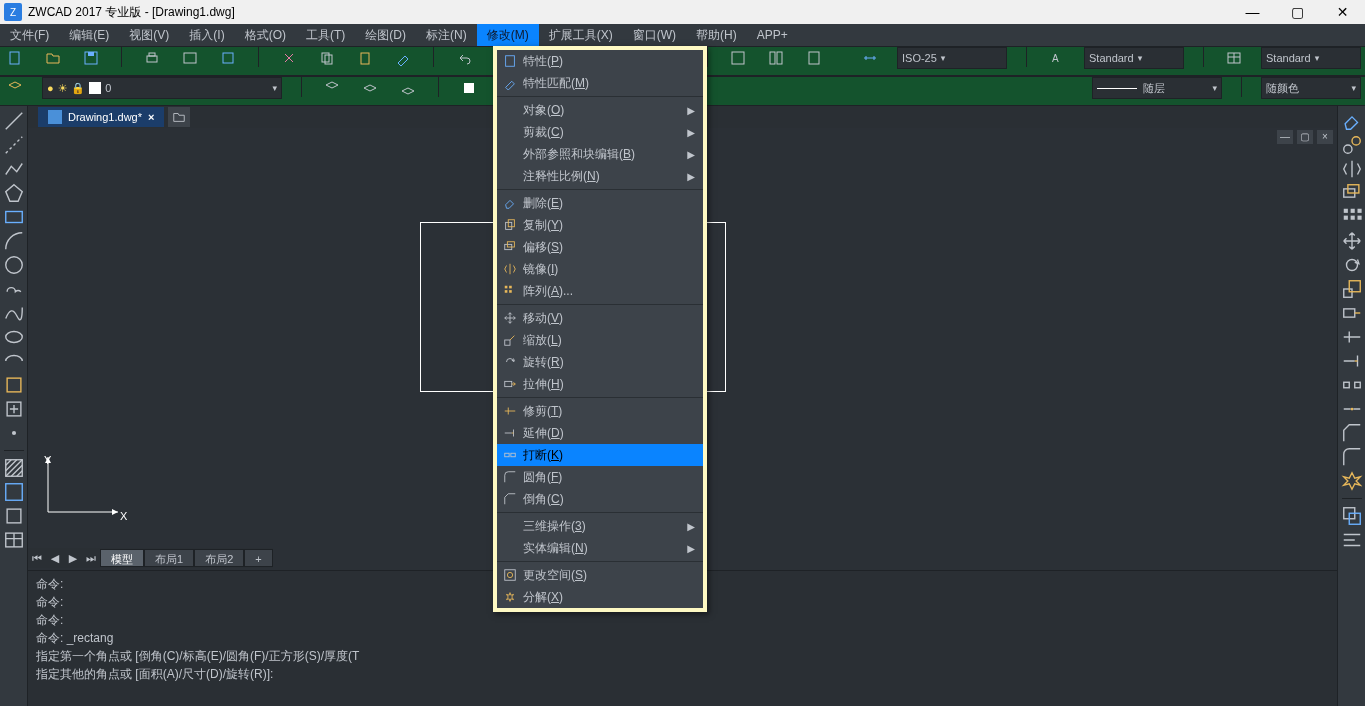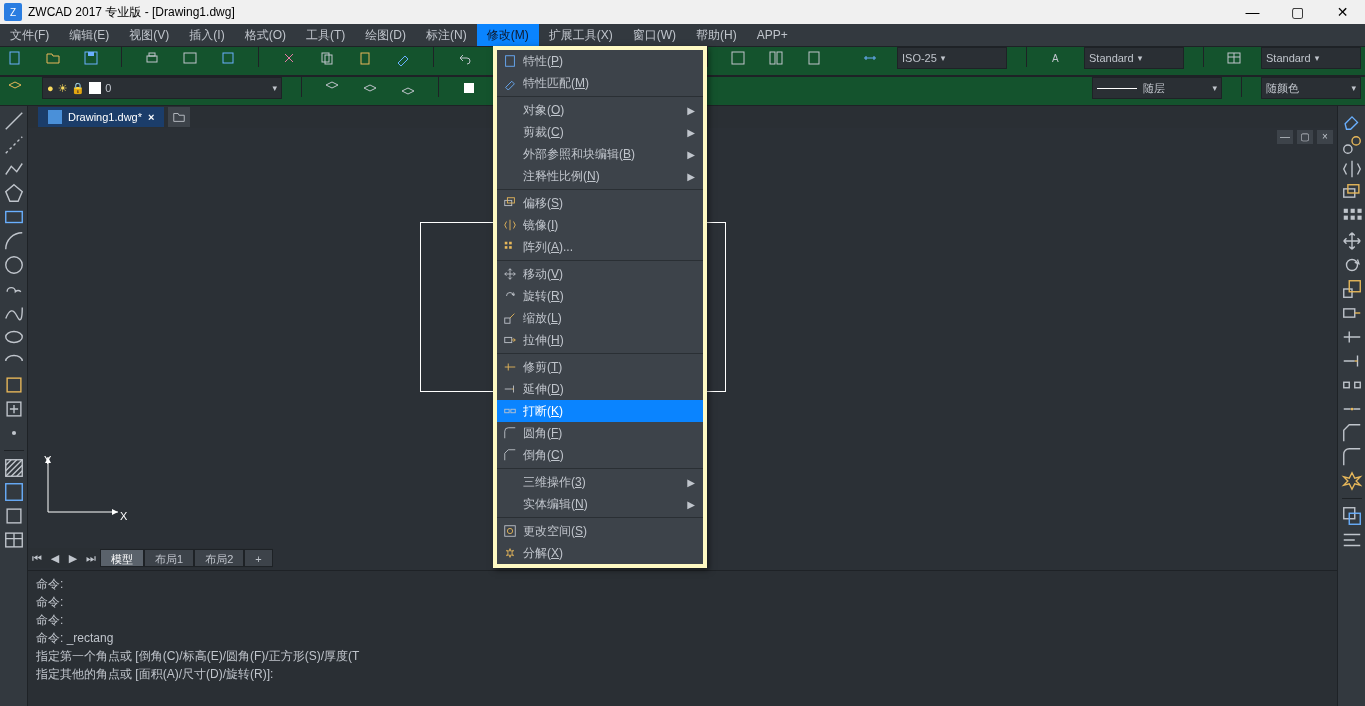--- a/index.html
+++ b/index.html
@@ -35,21 +35,21 @@
 .layout-tabs { position: absolute; left: 0; bottom: 2px; height: 20px; display: flex; align-items: center; font-size: 11px; background: #2a2f34; }
 .layout-tabs .lt { padding: 0 10px; height: 18px; line-height: 18px; background: #3d434a; border: 1px solid #1e2226; cursor: pointer; }
 .layout-tabs .lt.active { background: #5a626b; color: #fff; }
 .layout-tabs .nav { width: 18px; text-align: center; cursor: pointer; }
 .panel-area { position: absolute; right: 4px; top: 2px; display: flex; gap: 4px; }
 .panel-area .pbtn { width: 16px; height: 14px; background: #3d434a; font-size: 10px; text-align: center; line-height: 14px; cursor: pointer; }
 .command-area { height: 160px; background: #2a2f34; border-top: 1px solid #1e2226; padding: 4px 8px; font-size: 12px; color: #c0c5cc; display: flex; flex-direction: column; }
 .command-history { flex: 1; overflow: hidden; line-height: 18px; white-space: pre-wrap; }
 .dropdown-menu { position: absolute; left: 493px; top: 46px; width: 214px; background: #3d434a; border: 4px solid #fef9c3; z-index: 100; font-size: 12px; box-shadow: 2px 2px 6px rgba(0,0,0,0.5); }
 .dropdown-menu .dm-item { display: flex; align-items: center; height: 22px; padding: 0 8px 0 0; cursor: pointer; }
-.dropdown-menu .dm-item.highlighted { background: #0a84ff; color: #ffffff; }
+.dropdown-menu .dm-item.highlighted { background: #0a84ff; color: #000000; }
 .dropdown-menu .dm-icon { width: 26px; display: flex; align-items: center; justify-content: center; }
 .dropdown-menu .dm-label { flex: 1; }
 .dropdown-menu .dm-arrow { font-size: 10px; }
 .dropdown-menu .dm-sep { height: 1px; background: #2a2f34; margin: 2px 0; }
 .u { text-decoration: underline; }
 .line-sample { width: 40px; height: 1px; background: #fff; display: inline-block; }
 </style>
 </head>
 <body>
 
@@ -568,20 +568,37 @@
     </div>
     <div class="dm-item">
       <div class="dm-icon"></div>
       <div class="dm-label">注释性比例(<span class="u">N</span>)</div>
       <div class="dm-arrow">▶</div>
     </div>
     <div class="dm-sep"></div>
     <div class="dm-item">
       <div class="dm-icon">
         <svg width="14" height="14" viewBox="0 0 16 16">
+          <path d="M3 10l5-5 4 4-5 5H4z" fill="none" stroke="#6ab0ff"></path>
+        </svg>
+      </div>
+      <div class="dm-label">删除(<span class="u">E</span>)</div>
+    </div>
+    <div class="dm-item">
+      <div class="dm-icon">
+        <svg width="14" height="14" viewBox="0 0 16 16">
+          <rect x="3" y="5" width="7" height="8" fill="none" stroke="#c0c5cc"></rect>
+          <rect x="6" y="2" width="7" height="8" fill="none" stroke="#e8b85a"></rect>
+        </svg>
+      </div>
+      <div class="dm-label">复制(<span class="u">Y</span>)</div>
+    </div>
+    <div class="dm-item">
+      <div class="dm-icon">
+        <svg width="14" height="14" viewBox="0 0 16 16">
           <rect x="2" y="5" width="8" height="6" fill="none" stroke="#c0c5cc"></rect>
           <rect x="5" y="2" width="8" height="6" fill="none" stroke="#e8b85a"></rect>
         </svg>
       </div>
       <div class="dm-label">偏移(<span class="u">S</span>)</div>
     </div>
     <div class="dm-item">
       <div class="dm-icon">
         <svg width="14" height="14" viewBox="0 0 16 16">
           <path d="M8 2v12M4 4l-2 4 2 4M12 4l2 4-2 4" stroke="#e8b85a" fill="none"></path>
@@ -606,34 +623,34 @@
         <svg width="14" height="14" viewBox="0 0 16 16">
           <path d="M8 2v12M2 8h12" stroke="#c0c5cc"></path>
           <path d="M8 2l-2 2M8 2l2 2M2 8l2-2M2 8l2 2M14 8l-2-2M14 8l-2 2M8 14l-2-2M8 14l2-2" stroke="#c0c5cc"></path>
         </svg>
       </div>
       <div class="dm-label">移动(<span class="u">V</span>)</div>
     </div>
     <div class="dm-item">
       <div class="dm-icon">
         <svg width="14" height="14" viewBox="0 0 16 16">
+          <rect x="2" y="8" width="6" height="6" fill="none" stroke="#c0c5cc"></rect>
+          <path d="M8 8l5-5" stroke="#e8b85a"></path>
+        </svg>
+      </div>
+      <div class="dm-label">缩放(<span class="u">L</span>)</div>
+    </div>
+    <div class="dm-item">
+      <div class="dm-icon">
+        <svg width="14" height="14" viewBox="0 0 16 16">
           <path d="M4 8a4 4 0 118 0" fill="none" stroke="#c0c5cc"></path>
           <path d="M12 4l1 3-3-1" stroke="#c0c5cc" fill="none"></path>
         </svg>
       </div>
       <div class="dm-label">旋转(<span class="u">R</span>)</div>
-    </div>
-    <div class="dm-item">
-      <div class="dm-icon">
-        <svg width="14" height="14" viewBox="0 0 16 16">
-          <rect x="2" y="8" width="6" height="6" fill="none" stroke="#c0c5cc"></rect>
-          <path d="M8 8l5-5" stroke="#e8b85a"></path>
-        </svg>
-      </div>
-      <div class="dm-label">缩放(<span class="u">L</span>)</div>
     </div>
     <div class="dm-item">
       <div class="dm-icon">
         <svg width="14" height="14" viewBox="0 0 16 16">
           <rect x="2" y="5" width="8" height="6" fill="none" stroke="#c0c5cc"></rect>
           <path d="M10 8h4M12 6l2 2-2 2" stroke="#e8b85a" fill="none"></path>
         </svg>
       </div>
       <div class="dm-label">拉伸(<span class="u">H</span>)</div>
     </div>

